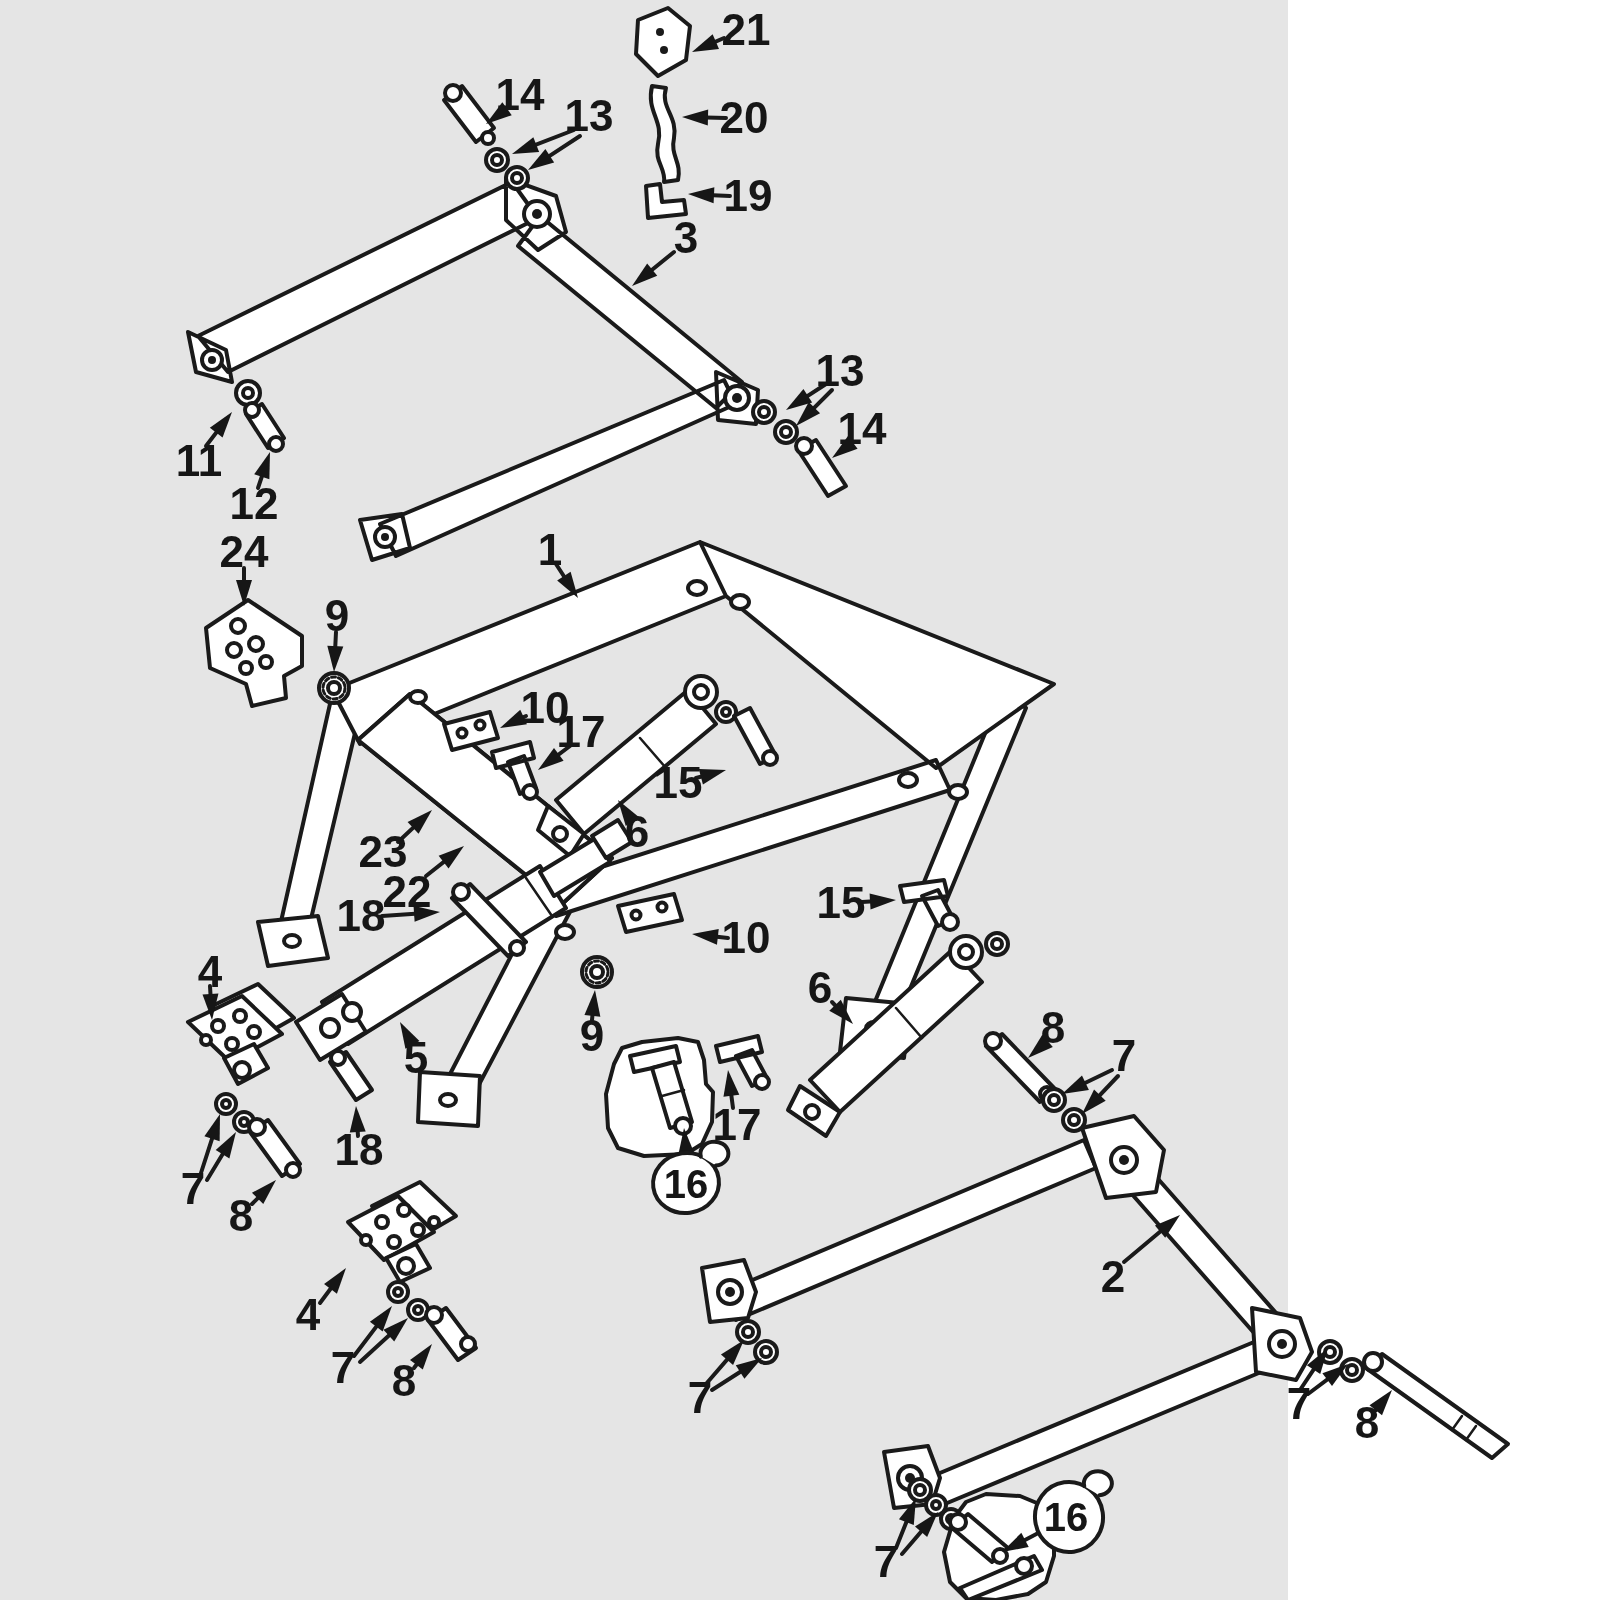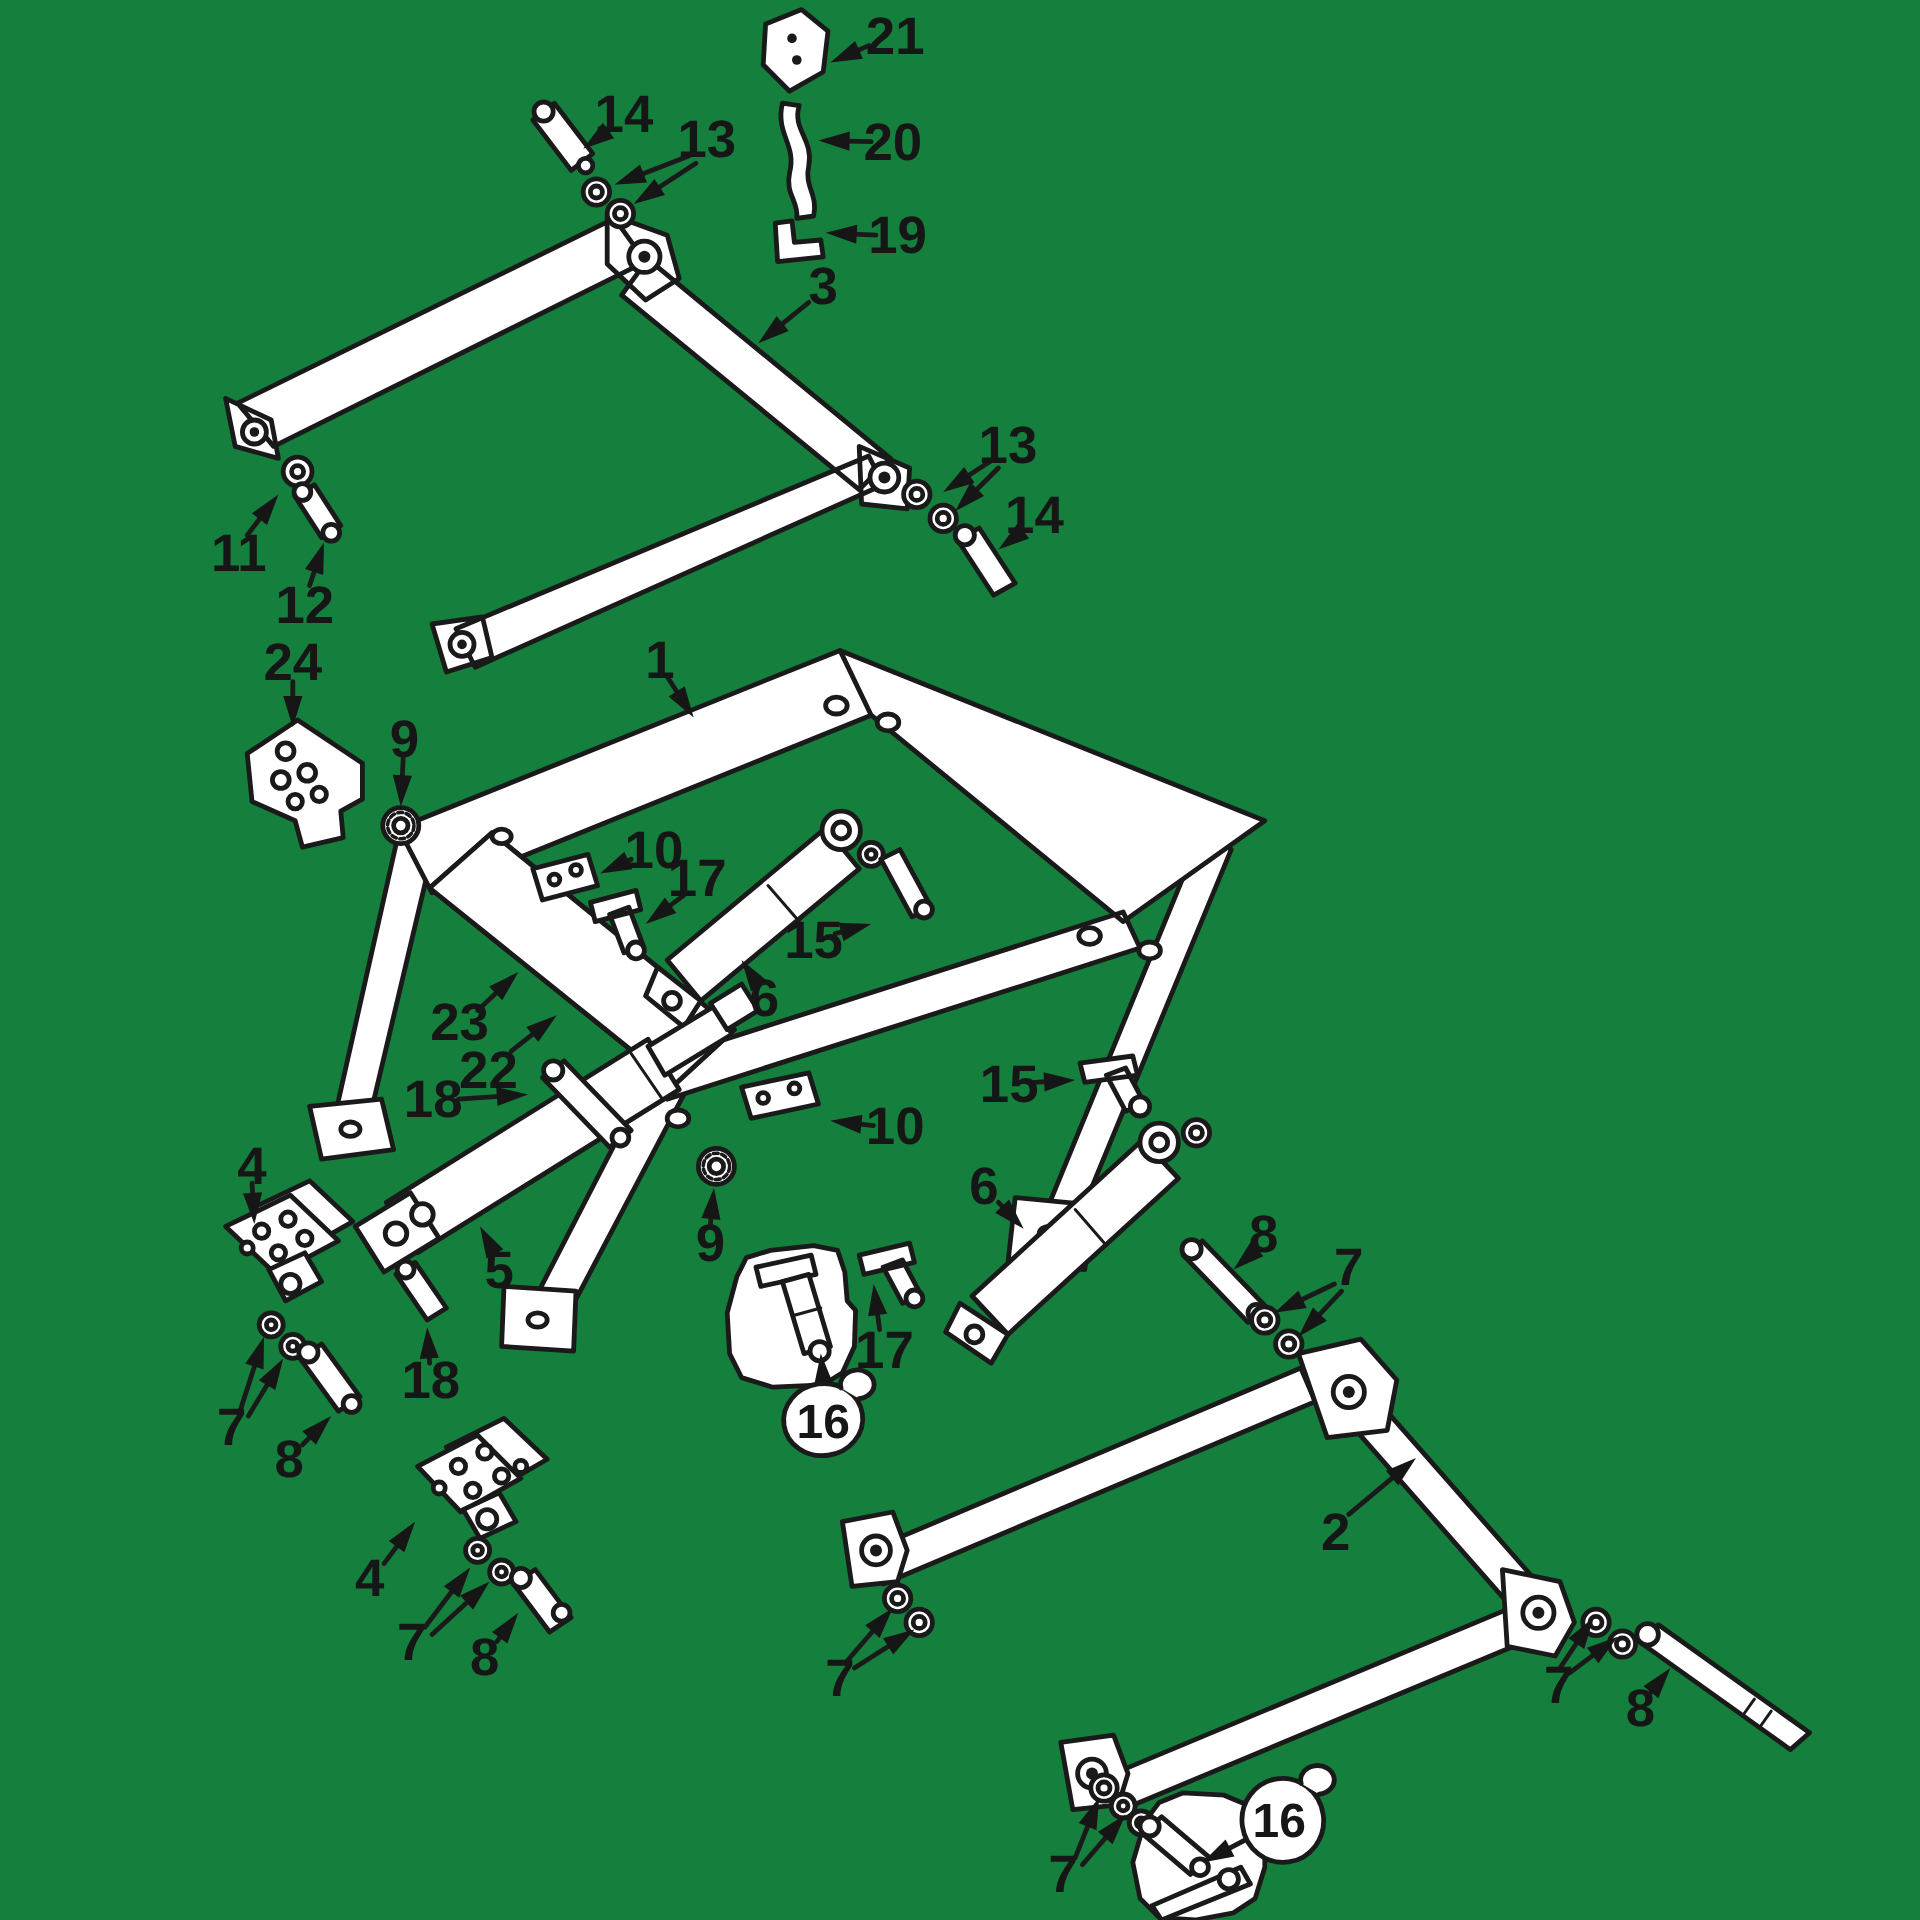--- a/index.html
+++ b/index.html
@@ -1,16 +1,16 @@
 <!DOCTYPE html>
 <html><head>
 <meta charset="utf-8">
 <style>
   html,body{margin:0;padding:0;background:#ffffff;}
-  #stage{width:1600px;height:1600px;position:relative;background:#15803d;}
+  #stage{width:1288px;height:1600px;position:relative;background:#e5e5e5;}
   svg{display:block;}
   path,circle,ellipse,line{stroke:#1a1a1a;stroke-width:4;fill:#ffffff;stroke-linejoin:round;stroke-linecap:round;}
   .dot{fill:#1a1a1a;stroke:none;}
   .thin{stroke-width:2.5;fill:none;}
   .dash{fill:none;stroke-width:3;stroke-dasharray:4 3;}
   text{font-family:"Liberation Sans","DejaVu Sans",sans-serif;font-weight:bold;fill:#161616;}
 </style>
 </head>
 <body>
 

